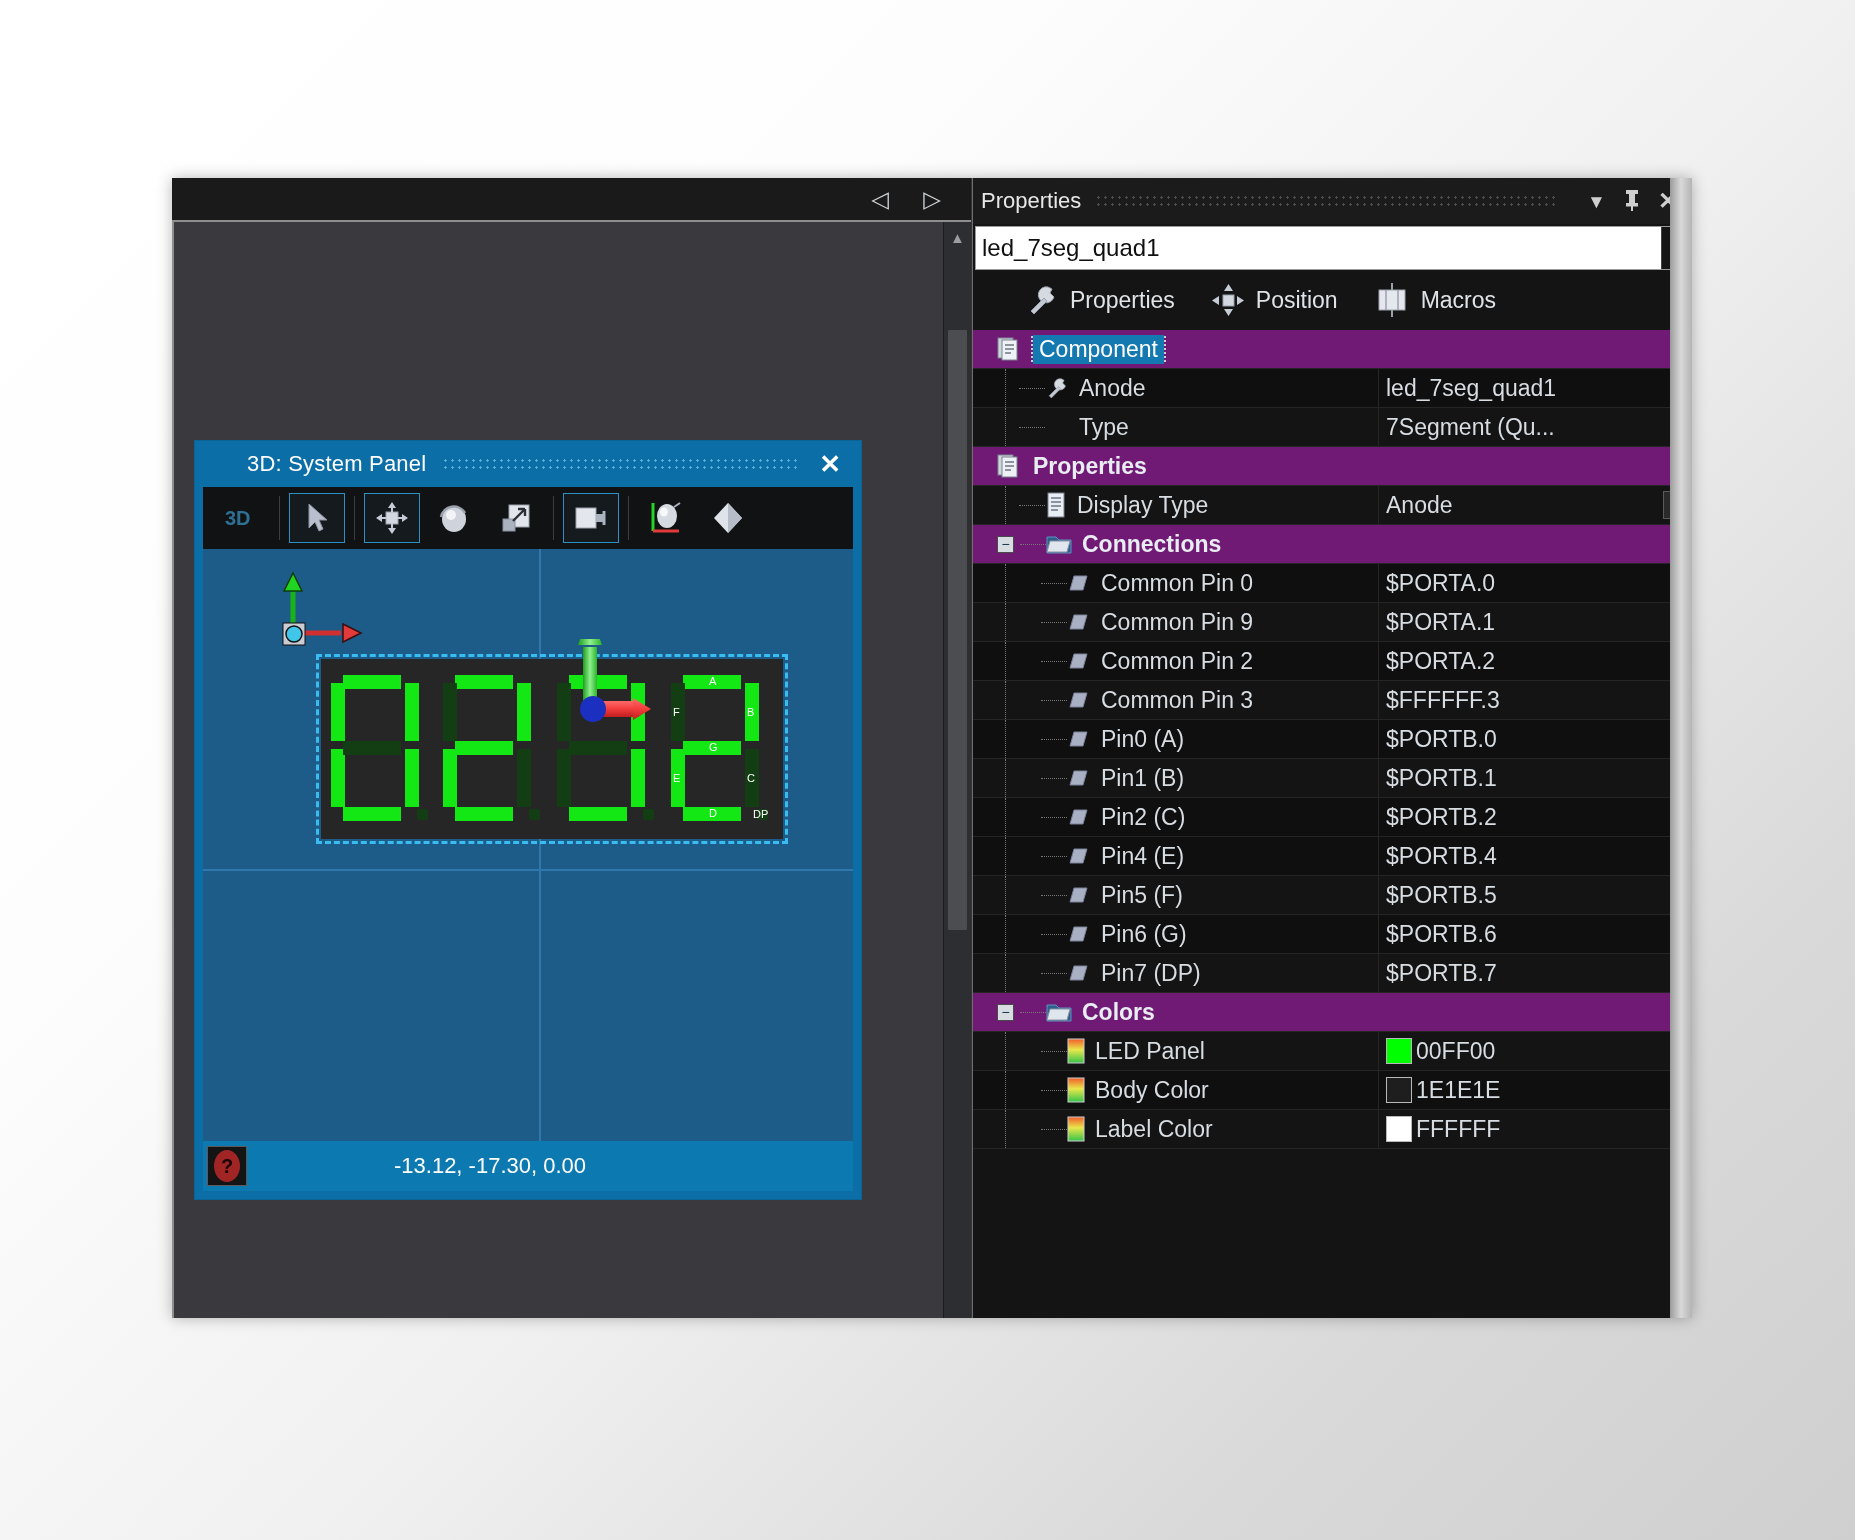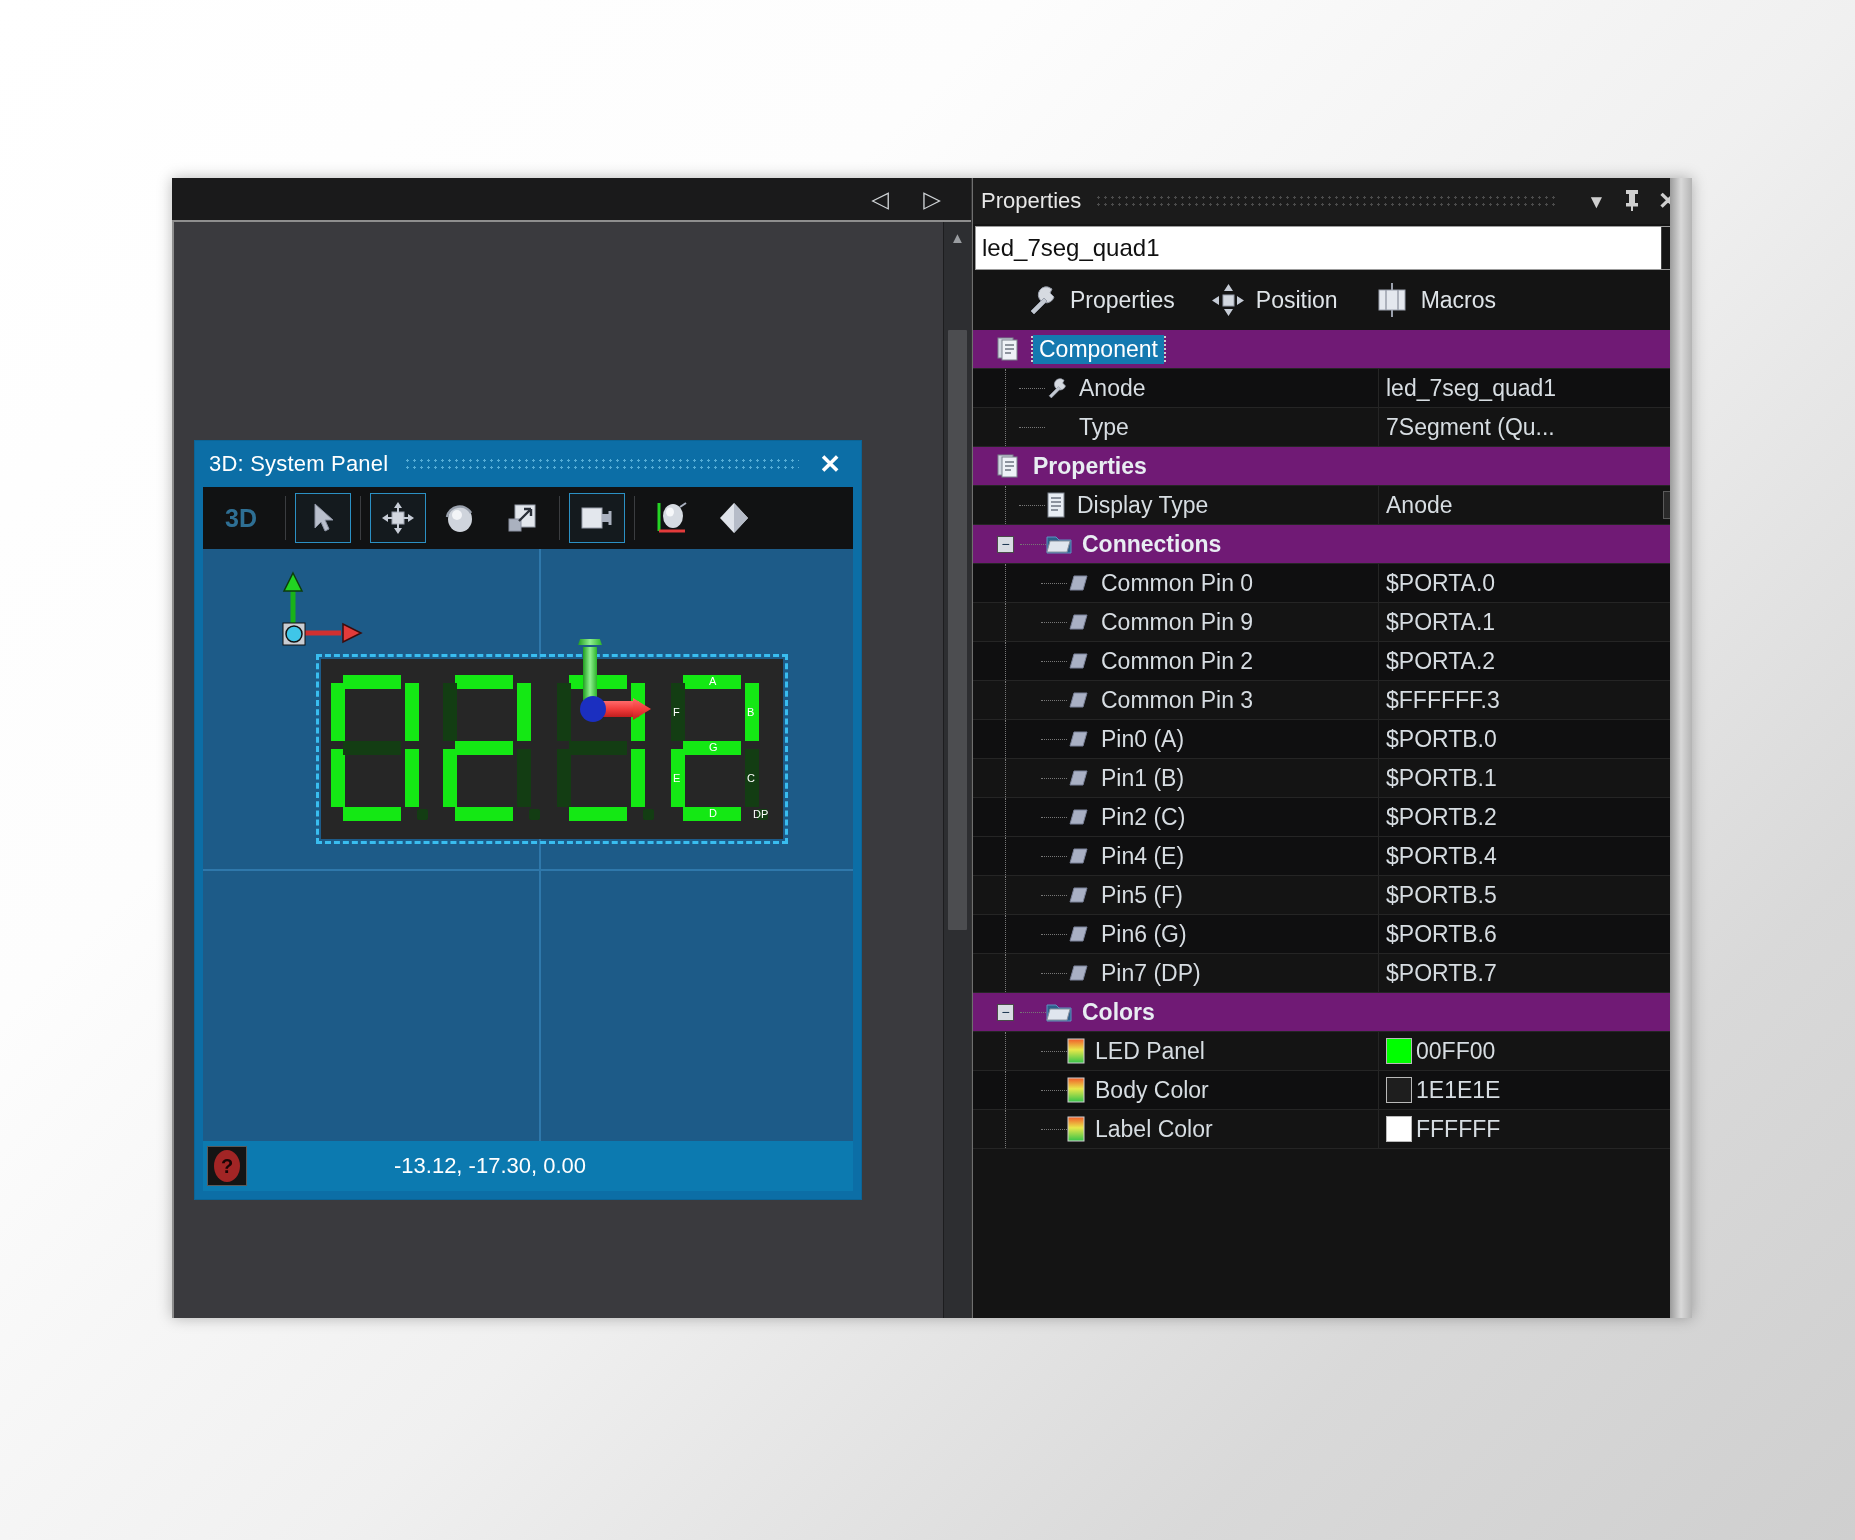--- a/index.html
+++ b/index.html
@@ -68,40 +68,40 @@
 
   
   #win3d{
     position:absolute;
     left:20px; top:218px; width:668px; height:760px;
     background:#0c6ea6;
     border:1px solid #0b6496;
   }
   #win3d-title{
     height:46px; display:flex; align-items:center;
-    padding:0 16px 0 14px; position:relative;
+    padding:0 16px 0 14px; position:relative;margin-left:38px;
   }
   #win3d-title .t{
     color:#ffffff; font-size:22px; letter-spacing:.2px; white-space:nowrap;
   }
   #win3d-title .dots{
     flex:1; height:14px; margin:0 16px;
     background-image:radial-gradient(#6fc2e6 1.1px, transparent 1.2px);
     background-size:7px 7px; opacity:.75;
   }
   #win3d-title .x{
     color:#fff; font-size:26px; font-weight:bold; line-height:1; cursor:pointer;
     padding:0 4px;
   }
   #win3d-toolbar{
     height:62px; margin:0 8px; background:#111213;
     display:flex; align-items:center; gap:0; padding:0 6px;
   }
   .tb-lbl{
-    color:#2e6f94; font-size:25px; font-weight:bold; padding:0 22px 0 16px;
+    color:#2e6f94; font-size:20px; font-weight:bold; padding:0 22px 0 16px;
     font-family:"Liberation Sans", sans-serif;
   }
   .tb-sep{ width:1px; height:44px; background:#3b3d40; margin:0 6px; }
   .tbtn{
     width:56px; height:50px; display:flex; align-items:center; justify-content:center;
     cursor:pointer; margin:0 3px; border:1px solid transparent;
   }
   .tbtn.on{ border:1px solid #2b90c4; background:#141a1e; }
   #viewport{
     position:absolute; left:8px; right:8px; top:108px; bottom:58px;

